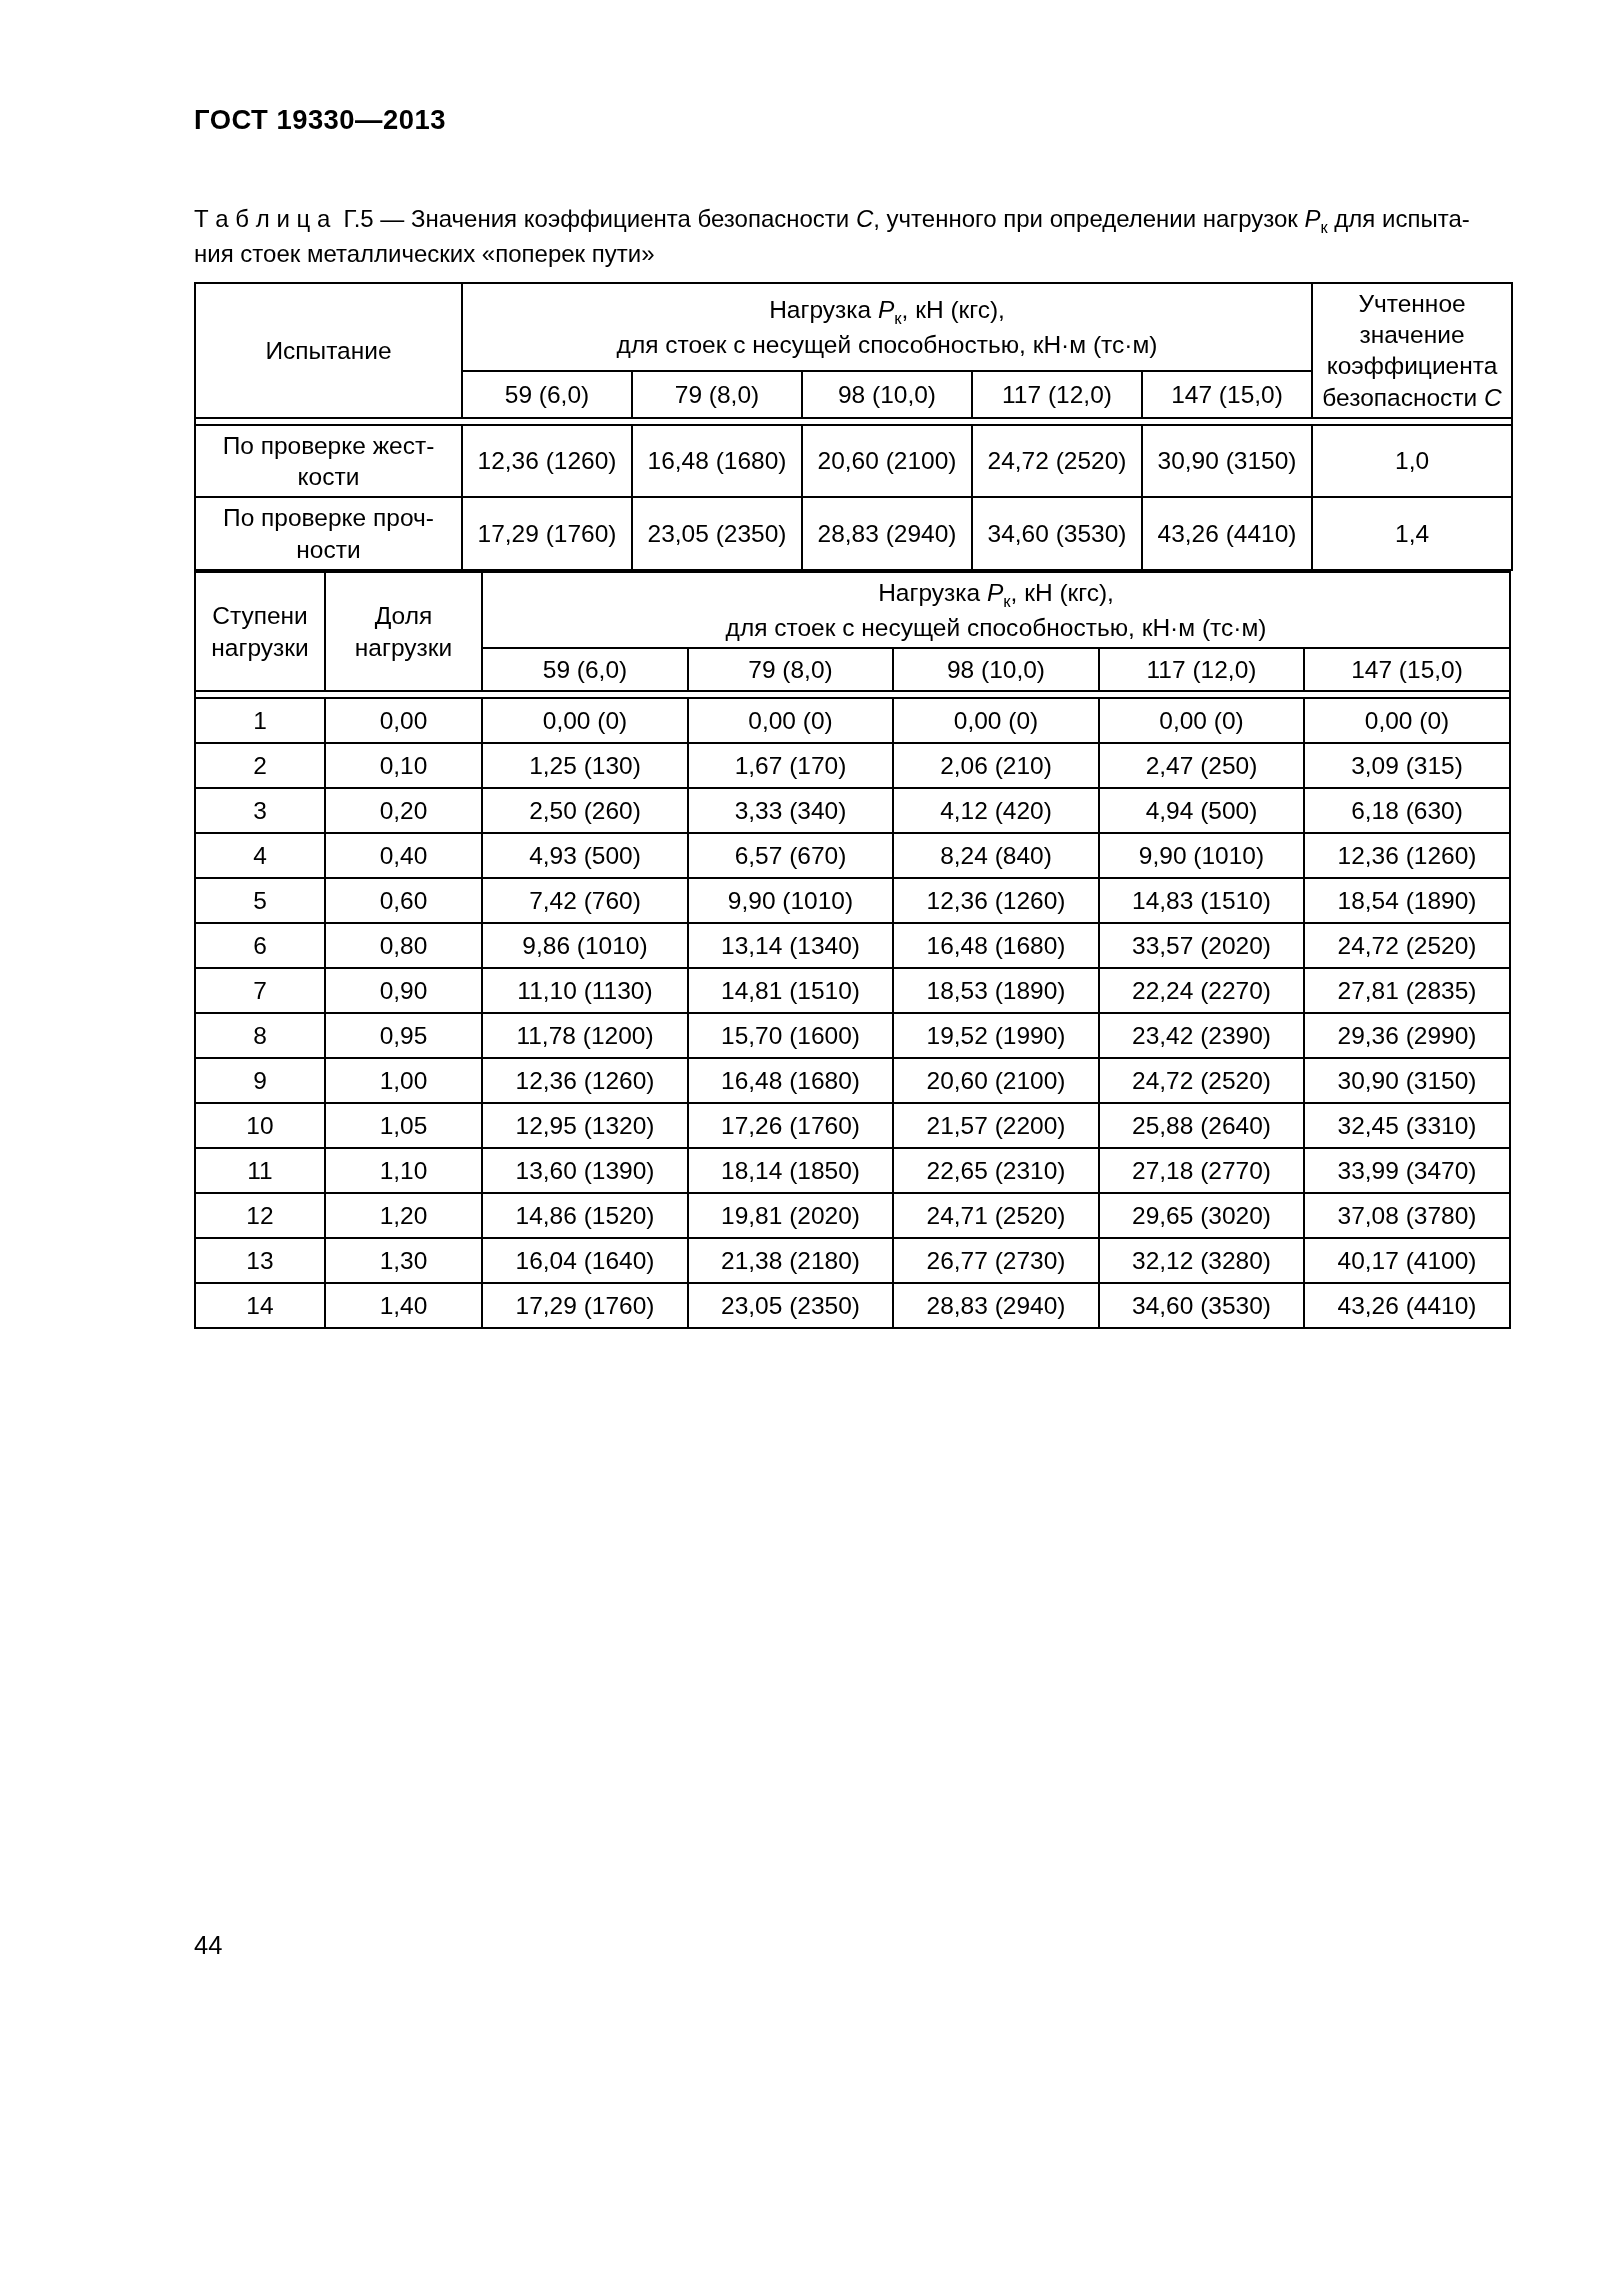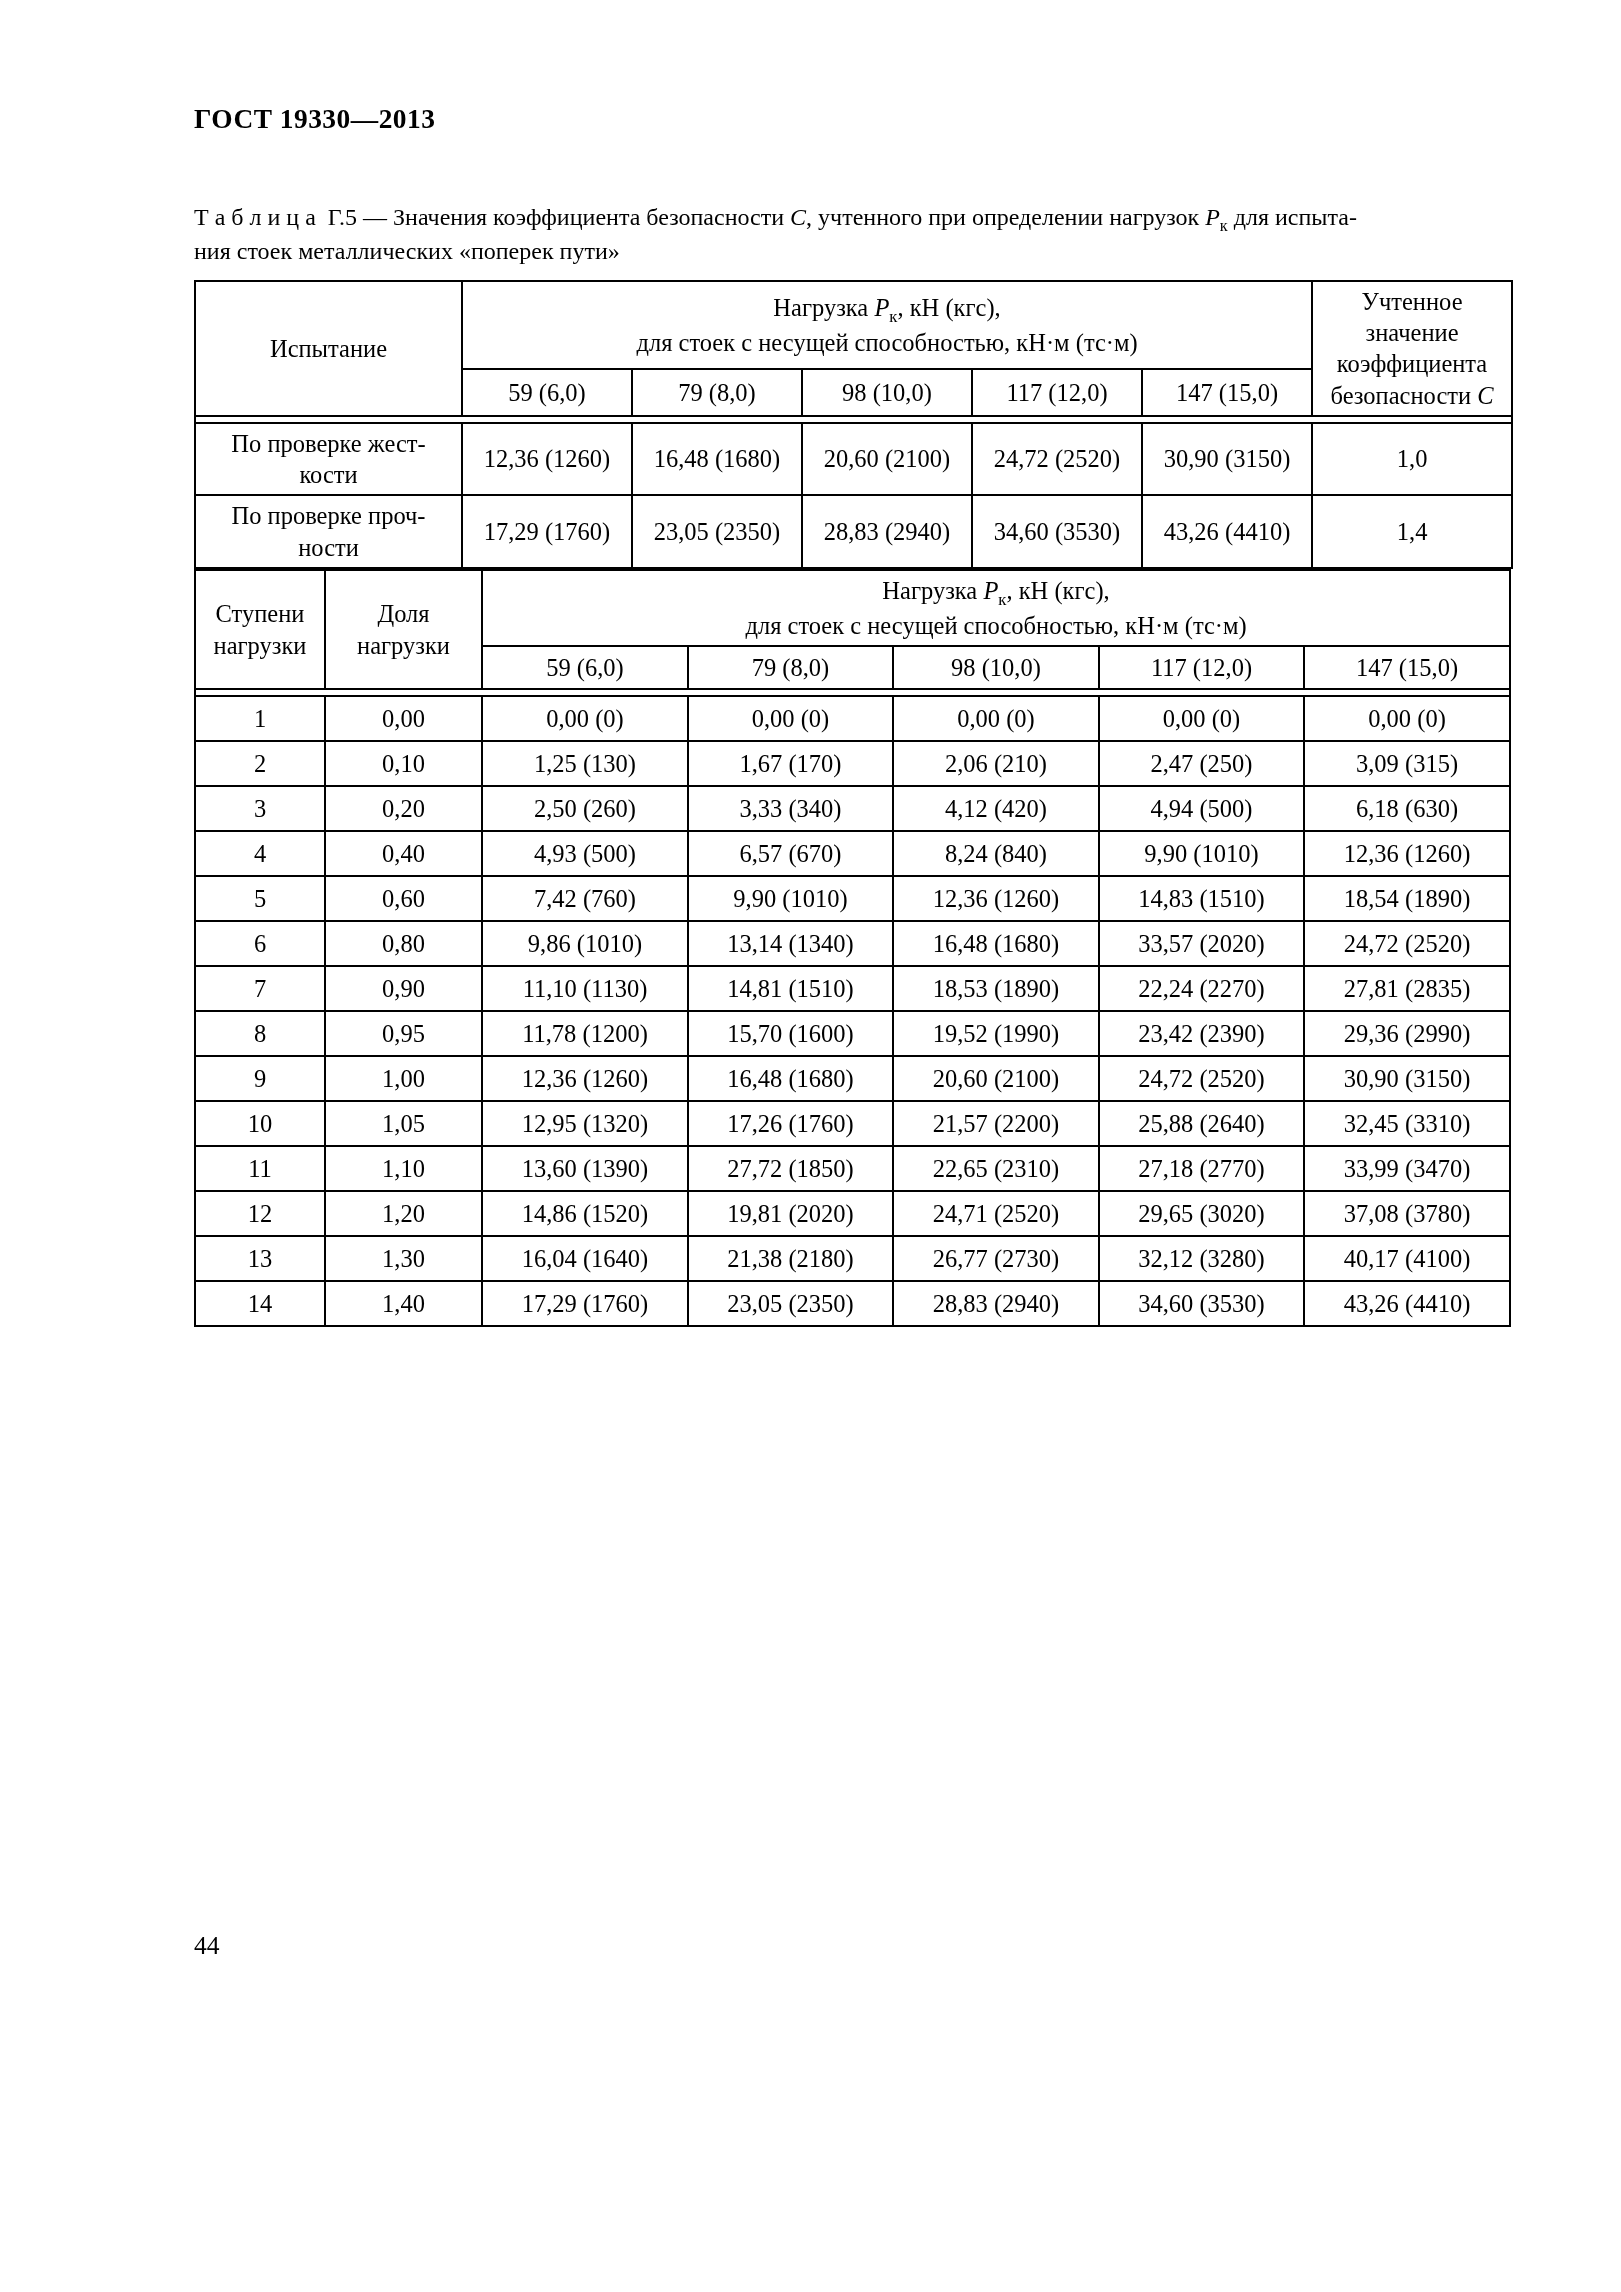--- a/index.html
+++ b/index.html
@@ -2,21 +2,21 @@
 <html><head>
 <meta charset="utf-8">
 <style>
   html, body { margin: 0; padding: 0; background: #e8e8e8; }
   .page {
     position: relative;
     width: 1621px;
     height: 2293px;
     background: #ffffff;
     color: #000000;
-    font-family: Liberation Serif, serif;
+    font-family: Liberation Sans, sans-serif;
     margin: 0 auto;
     overflow: hidden;
   }
   .content {
     position: absolute;
     left: 194px;
     top: 104px;
     width: 1314px;
   }
   .doc-header {
@@ -261,21 +261,21 @@
             <td>12,95 (1320)</td>
             <td>17,26 (1760)</td>
             <td>21,57 (2200)</td>
             <td>25,88 (2640)</td>
             <td>32,45 (3310)</td>
           </tr>
           <tr>
             <td>11</td>
             <td>1,10</td>
             <td>13,60 (1390)</td>
-            <td>27,72 (1850)</td>
+            <td>18,14 (1850)</td>
             <td>22,65 (2310)</td>
             <td>27,18 (2770)</td>
             <td>33,99 (3470)</td>
           </tr>
           <tr>
             <td>12</td>
             <td>1,20</td>
             <td>14,86 (1520)</td>
             <td>19,81 (2020)</td>
             <td>24,71 (2520)</td>

